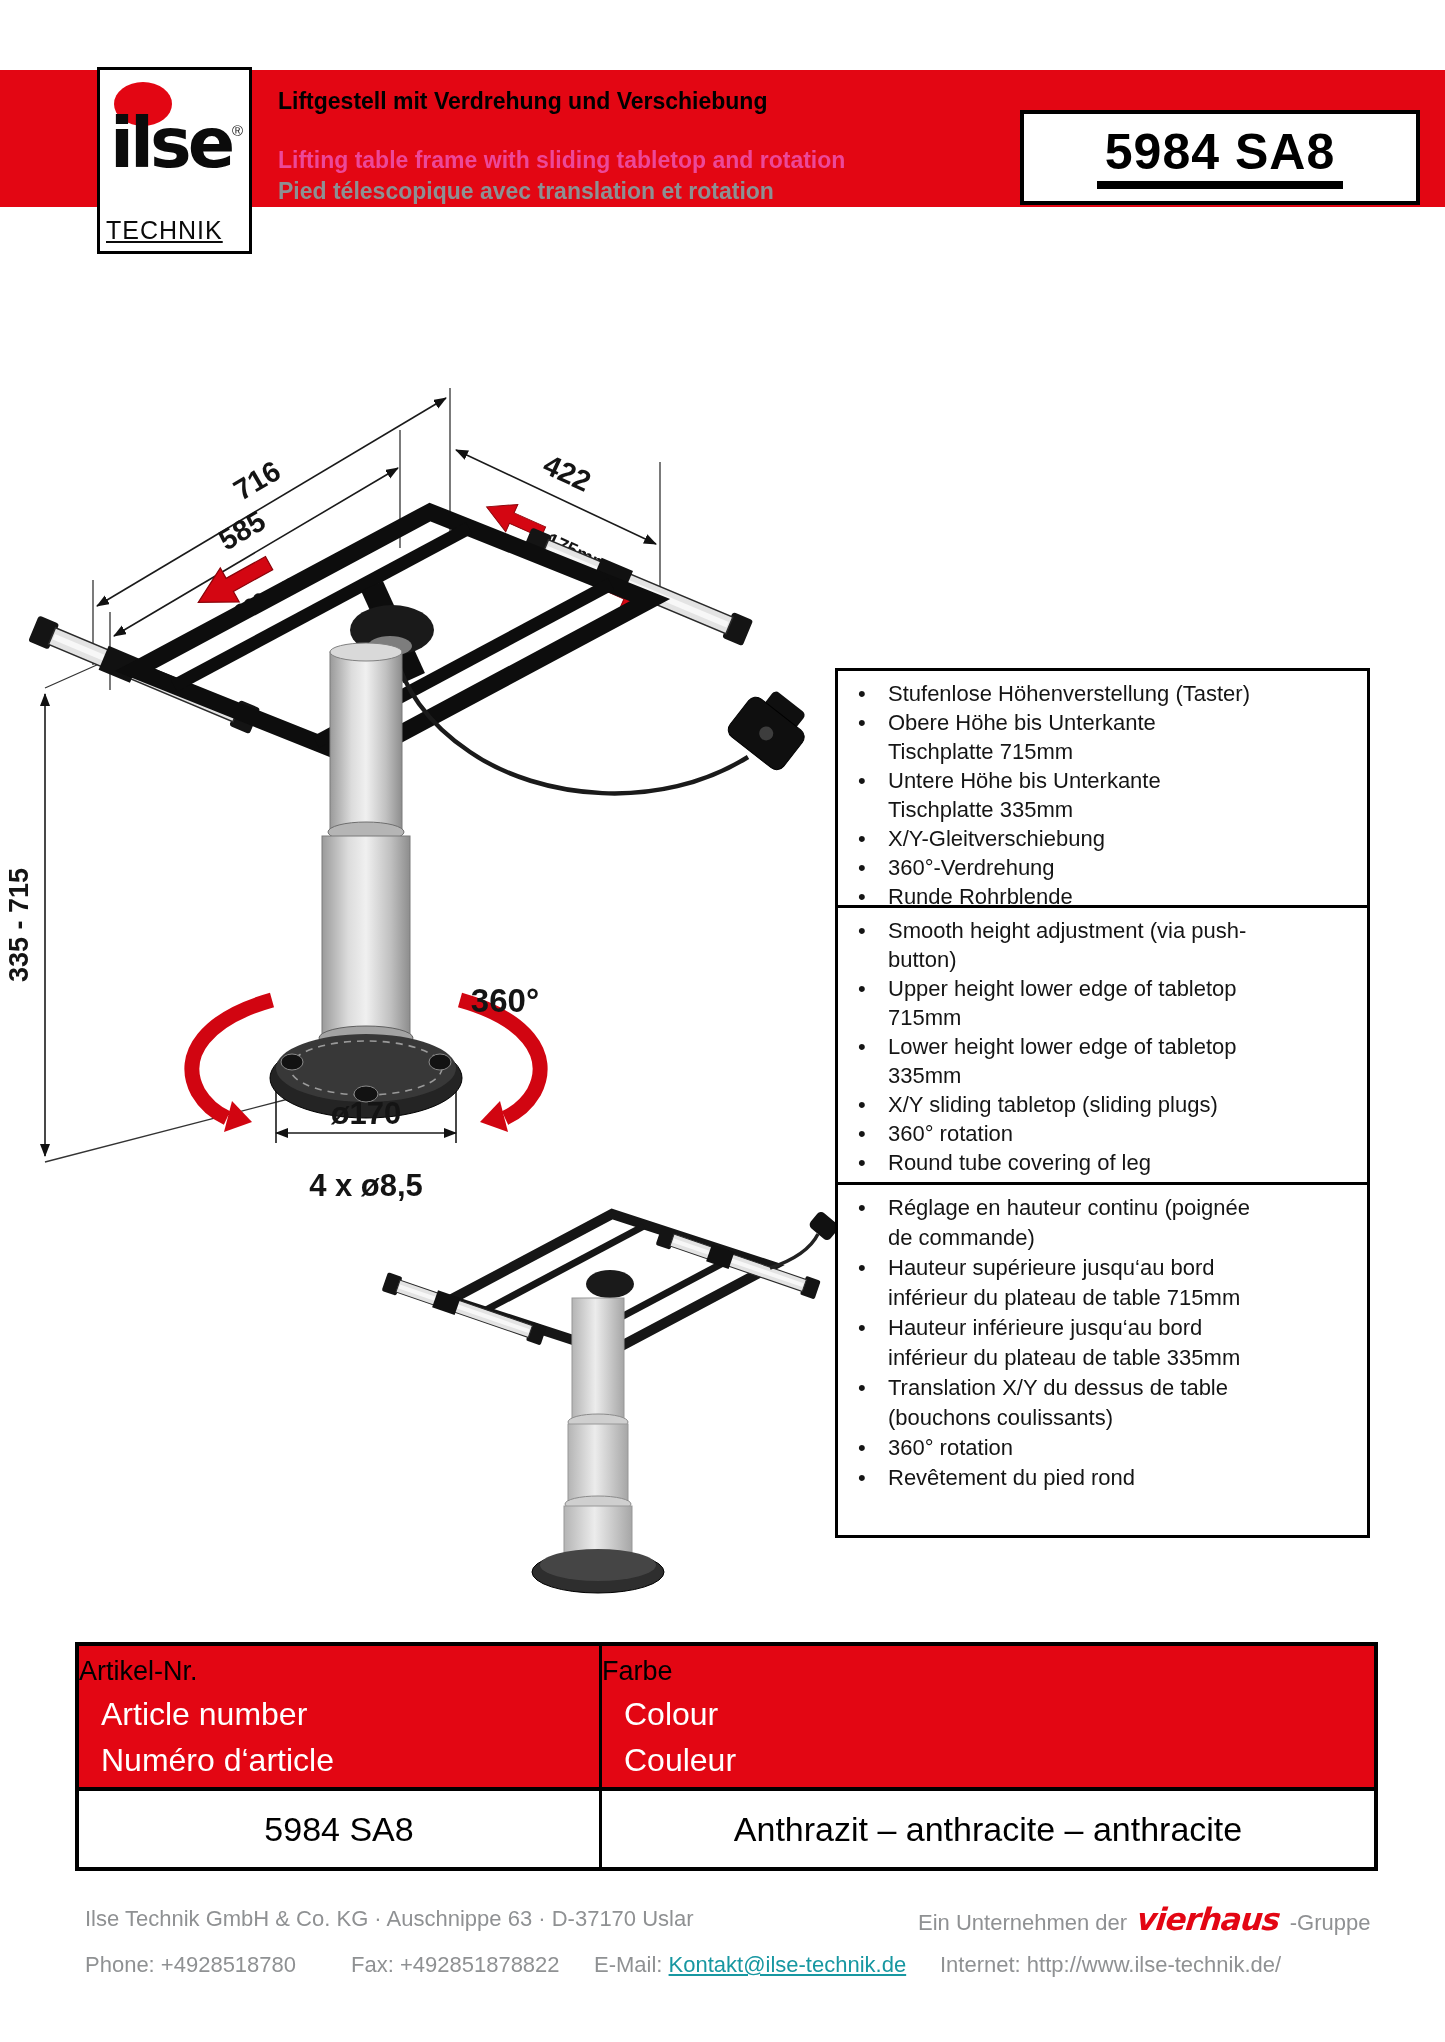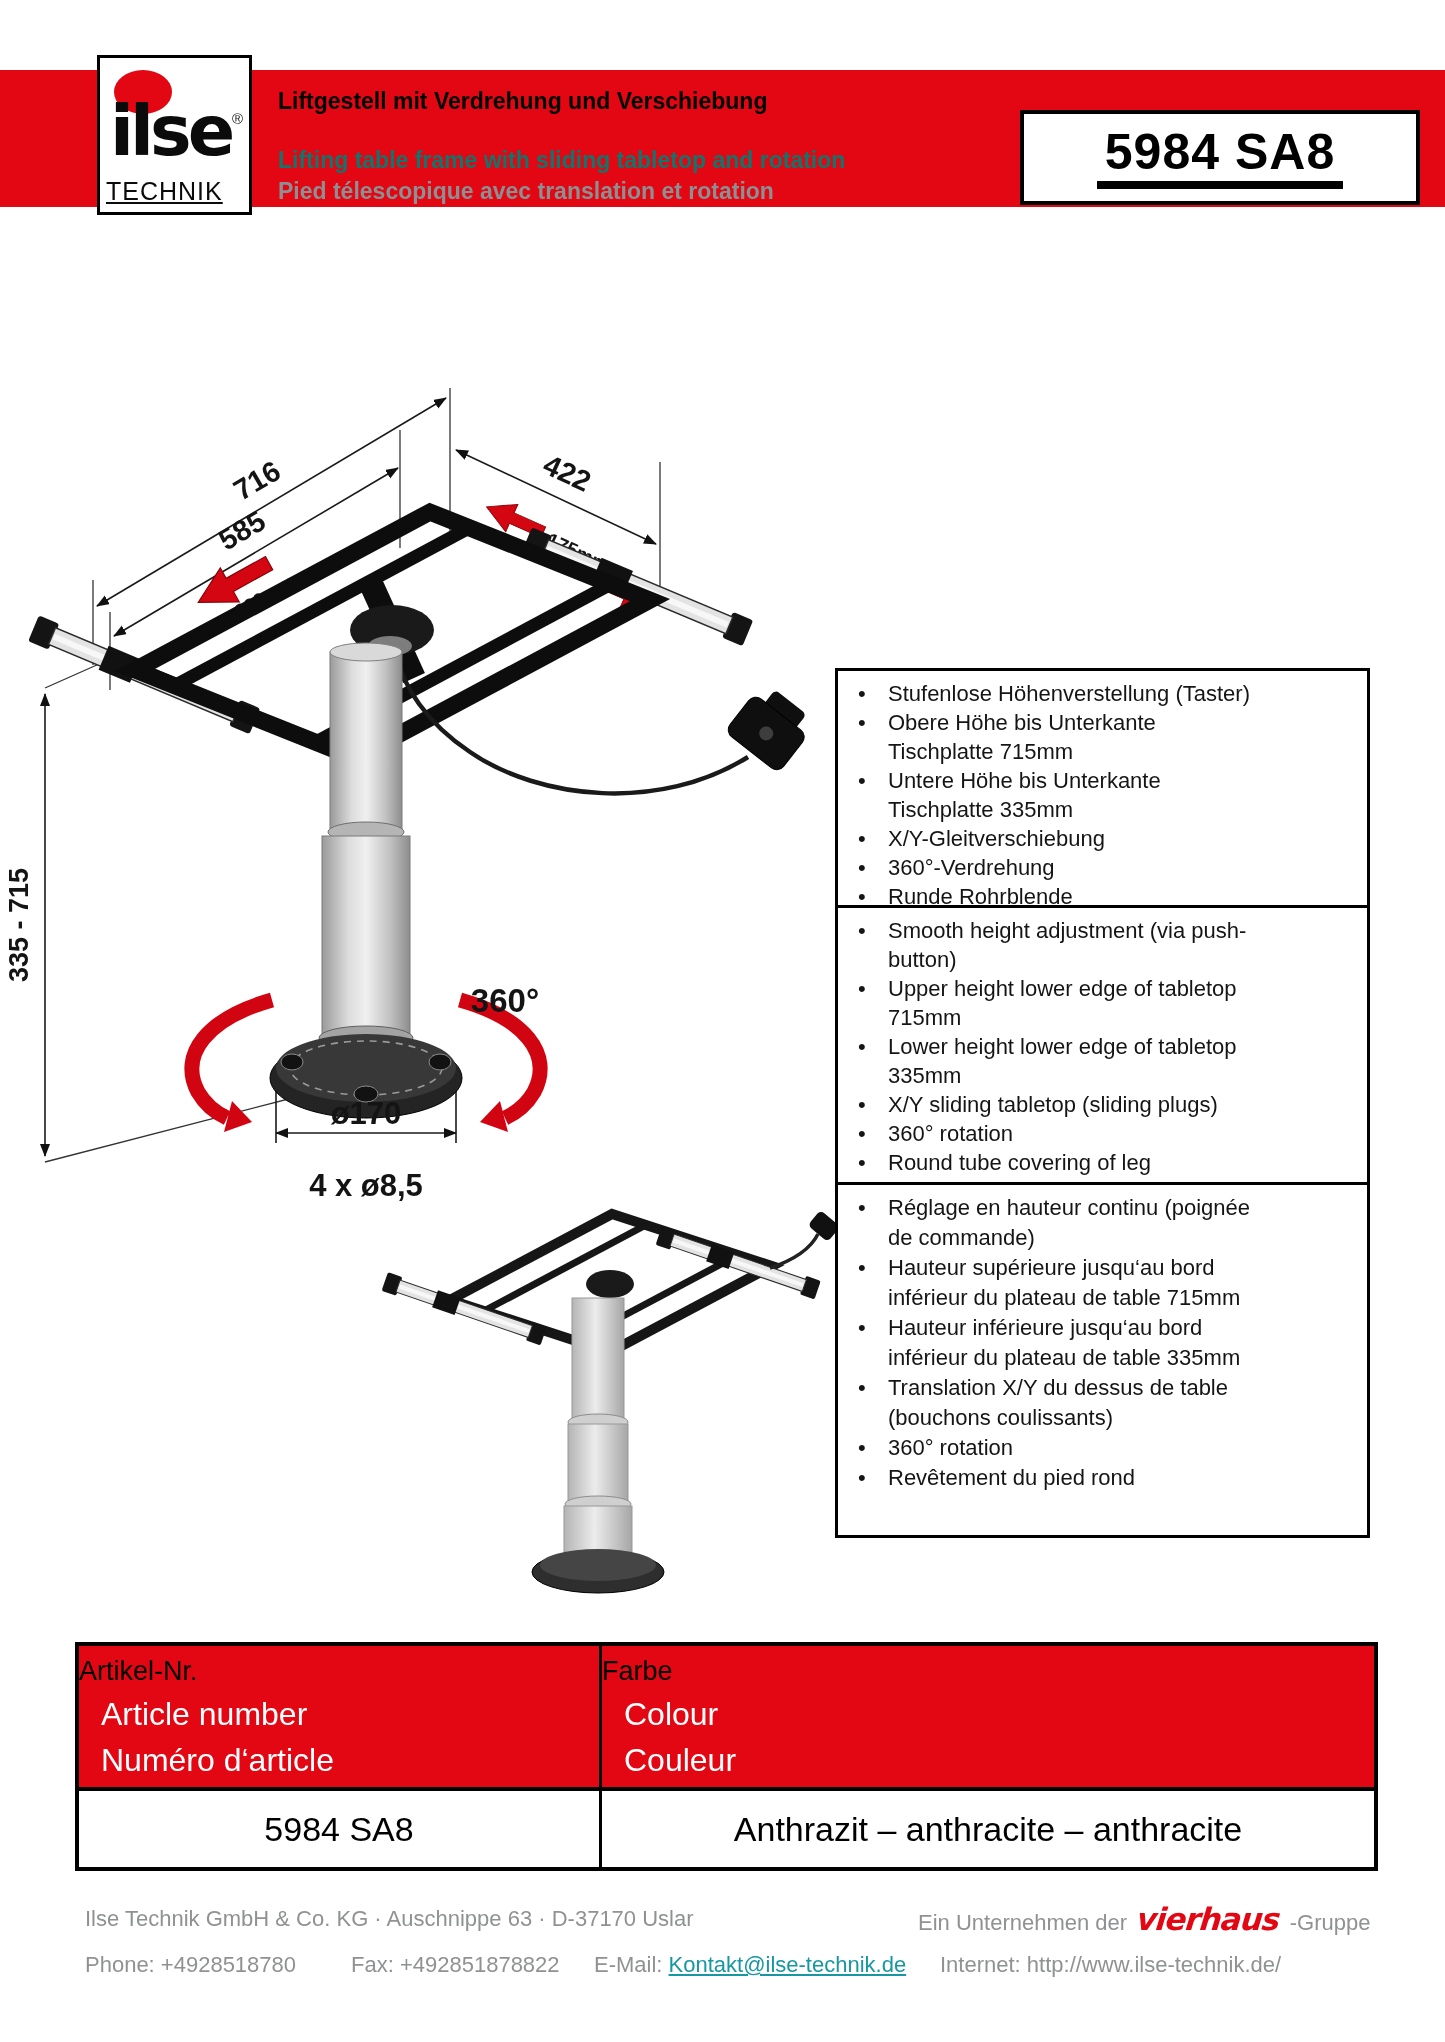--- a/index.html
+++ b/index.html
@@ -1,28 +1,28 @@
 <!DOCTYPE html>
 <html><head>
 <meta charset="utf-8">
 <style>
   html,body{margin:0;padding:0;background:#ffffff;}
   .page{position:relative;width:1445px;height:2042px;background:#fff;
         font-family:"Liberation Sans",sans-serif;color:#111;overflow:hidden;margin:0 auto;}
   
   .band{position:absolute;left:0;top:70px;width:1445px;height:137px;}
-  .logo-box{position:absolute;left:97px;top:55px;width:155px;height:160px;background:#fff;
+  .logo-box{position:absolute;left:97px;top:67px;width:155px;height:187px;background:#fff;
             border:3px solid #000;box-sizing:border-box;z-index:3;text-align:center;}
   .logo-dot{position:absolute;left:14px;top:12px;width:58px;height:44px;border-radius:50%;}
   .logo-word{position:absolute;left:10px;top:38px;font-size:70px;font-weight:bold;
              letter-spacing:-4px;line-height:1;color:#0b0b0b;font-family:"DejaVu Sans",sans-serif;}
   .logo-reg{position:absolute;right:6px;top:52px;font-size:15px;color:#222;}
   .logo-sub{position:absolute;left:6px;bottom:6px;font-size:25px;letter-spacing:1px;color:#0b0b0b;text-decoration:underline;}
   .hd-title{position:absolute;left:278px;top:88px;font-size:23px;font-weight:bold;color:#000;z-index:2;}
-  .hd-sub1{position:absolute;left:278px;top:147px;font-size:23px;font-weight:bold;color:#0f766e;z-index:2;}
+  .hd-sub1{position:absolute;left:278px;top:147px;font-size:23px;font-weight:bold;color:#ec4899;z-index:2;}
   .hd-sub2{position:absolute;left:278px;top:178px;font-size:23px;font-weight:bold;color:#8d9093;z-index:2;}
   .art-box{position:absolute;left:1020px;top:110px;width:400px;height:95px;background:#fff;
            border:4px solid #000;box-sizing:border-box;display:flex;align-items:center;
            justify-content:center;z-index:2;}
   .art-box span{font-size:50px;font-weight:bold;letter-spacing:1px;color:#000;
                 border-bottom:8px solid #000;padding:0 8px 2px 8px;line-height:1.05;}
   
   svg.draw{position:absolute;left:0;top:0;width:1445px;height:2042px;pointer-events:none;}
   svg.draw text{font-family:"Liberation Sans",sans-serif;fill:#141414;}
   

